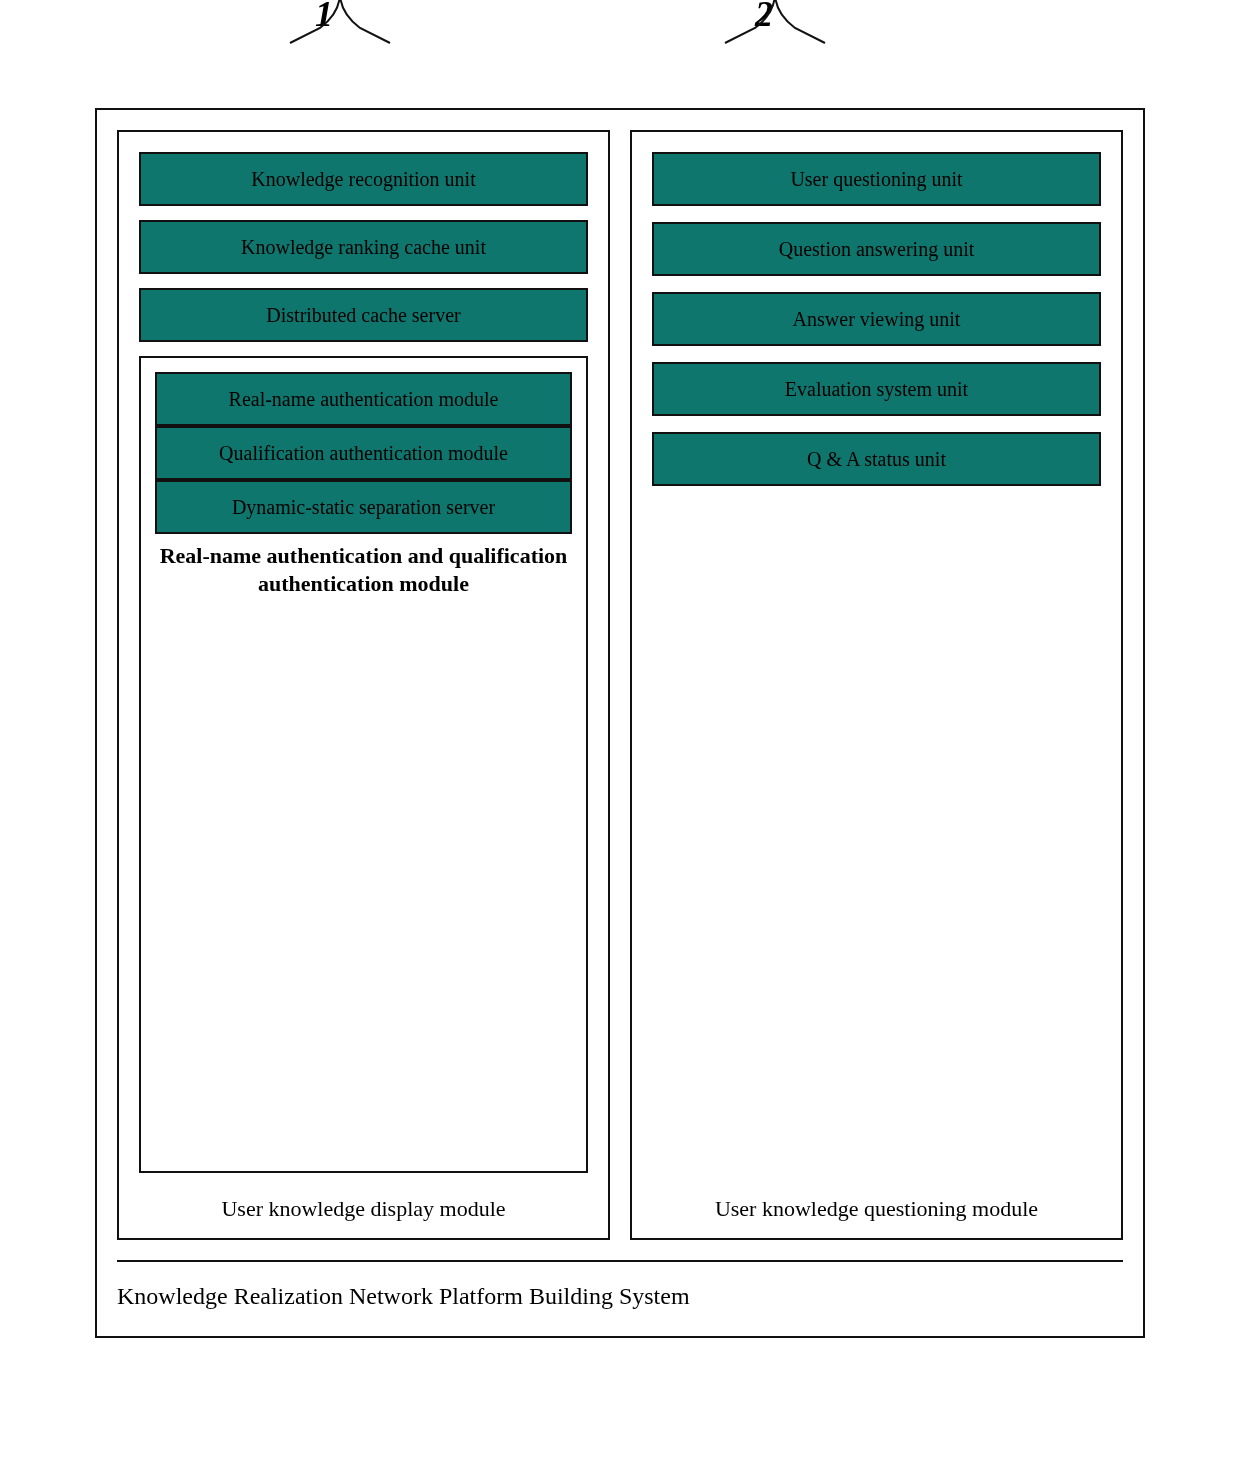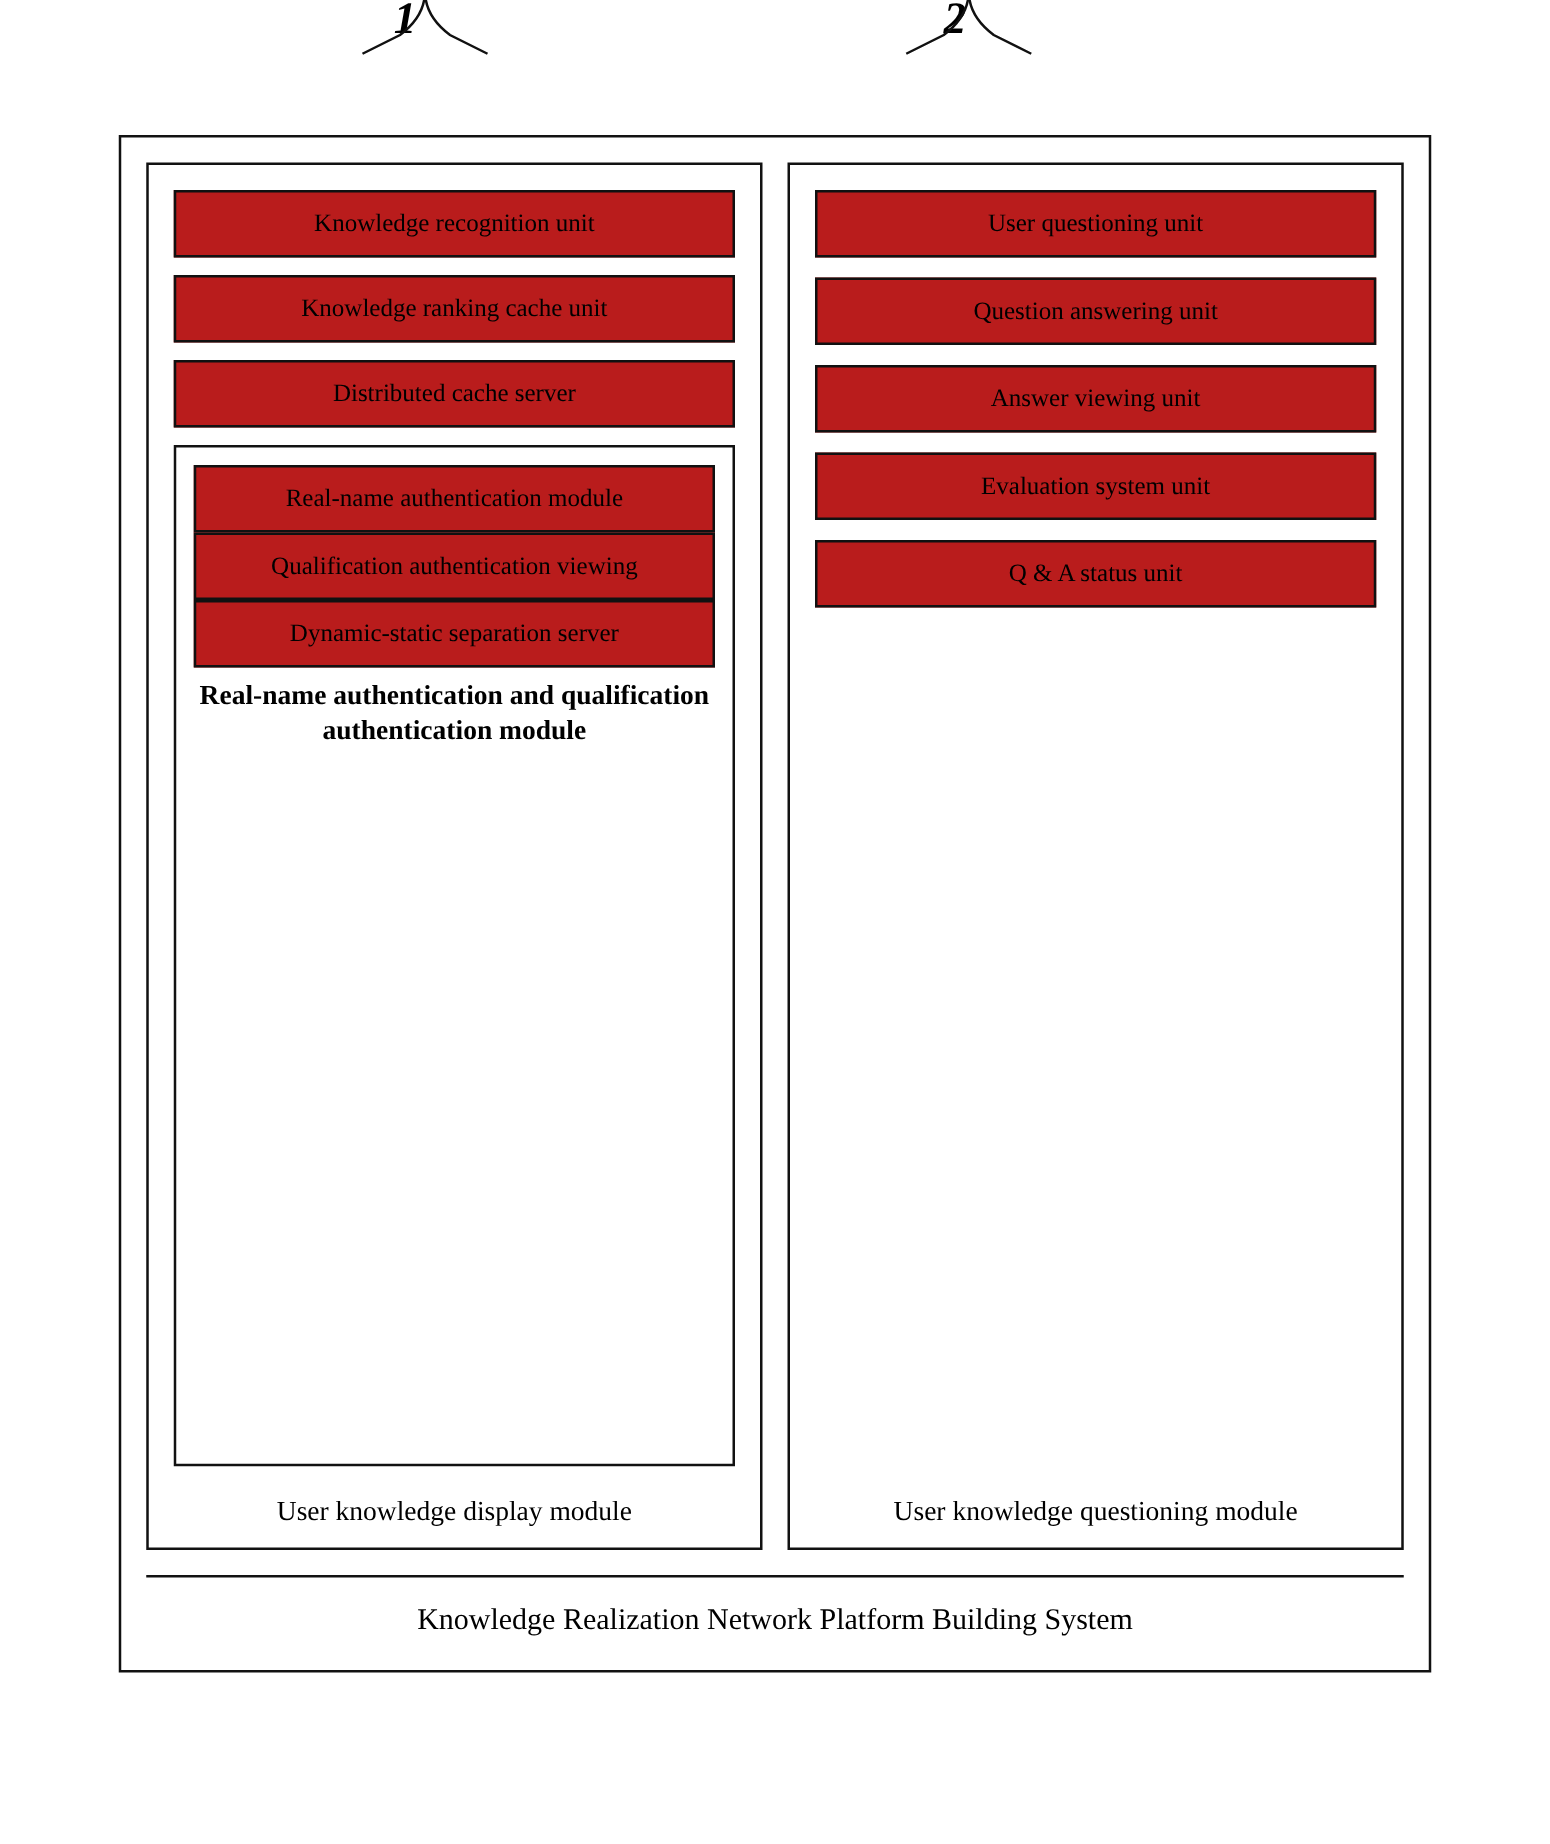--- a/index.html
+++ b/index.html
@@ -86,21 +86,21 @@
       position: relative;
     }
 
     
     .unit-box {
       border: 2px solid #111;
       padding: 12px 16px;
       text-align: center;
       font-size: 20px;
       line-height: 1.3;
-      background: #b91c1c;
+      background: #0f766e;
     }
 
     
     .auth-group {
       border: 2.5px solid #111;
       padding: 14px 14px 10px 14px;
       display: flex;
       flex-direction: column;
       gap: 0;
       position: relative;
@@ -110,21 +110,20 @@
     
     .column-label {
       text-align: center;
       font-size: 21px;
       line-height: 1.3;
       padding: 8px 4px 4px 4px;
     }
 
     
     .system-label {
-      text-align: center;
       font-size: 22px;
       line-height: 1.4;
       padding: 18px 0 12px 0;
       border-top: none;
     }
 
     
     .top-brackets {
       position: absolute;
       top: -60px;
@@ -172,21 +171,21 @@
           <span>Distributed cache server</span>
         </div>
 
         <div class="auth-group">
 
           <div class="unit-box">
             <span>Real-name authentication module</span>
           </div>
 
           <div class="unit-box">
-            <span>Qualification authentication viewing</span>
+            <span>Qualification authentication module</span>
           </div>
 
           <div class="unit-box">
             <span>Dynamic-static separation server</span>
           </div>
 
           <div class="column-label" style="font-size:22px;font-weight:bold;">
             <span>Real-name authentication and qualification authentication module</span>
           </div>
 

